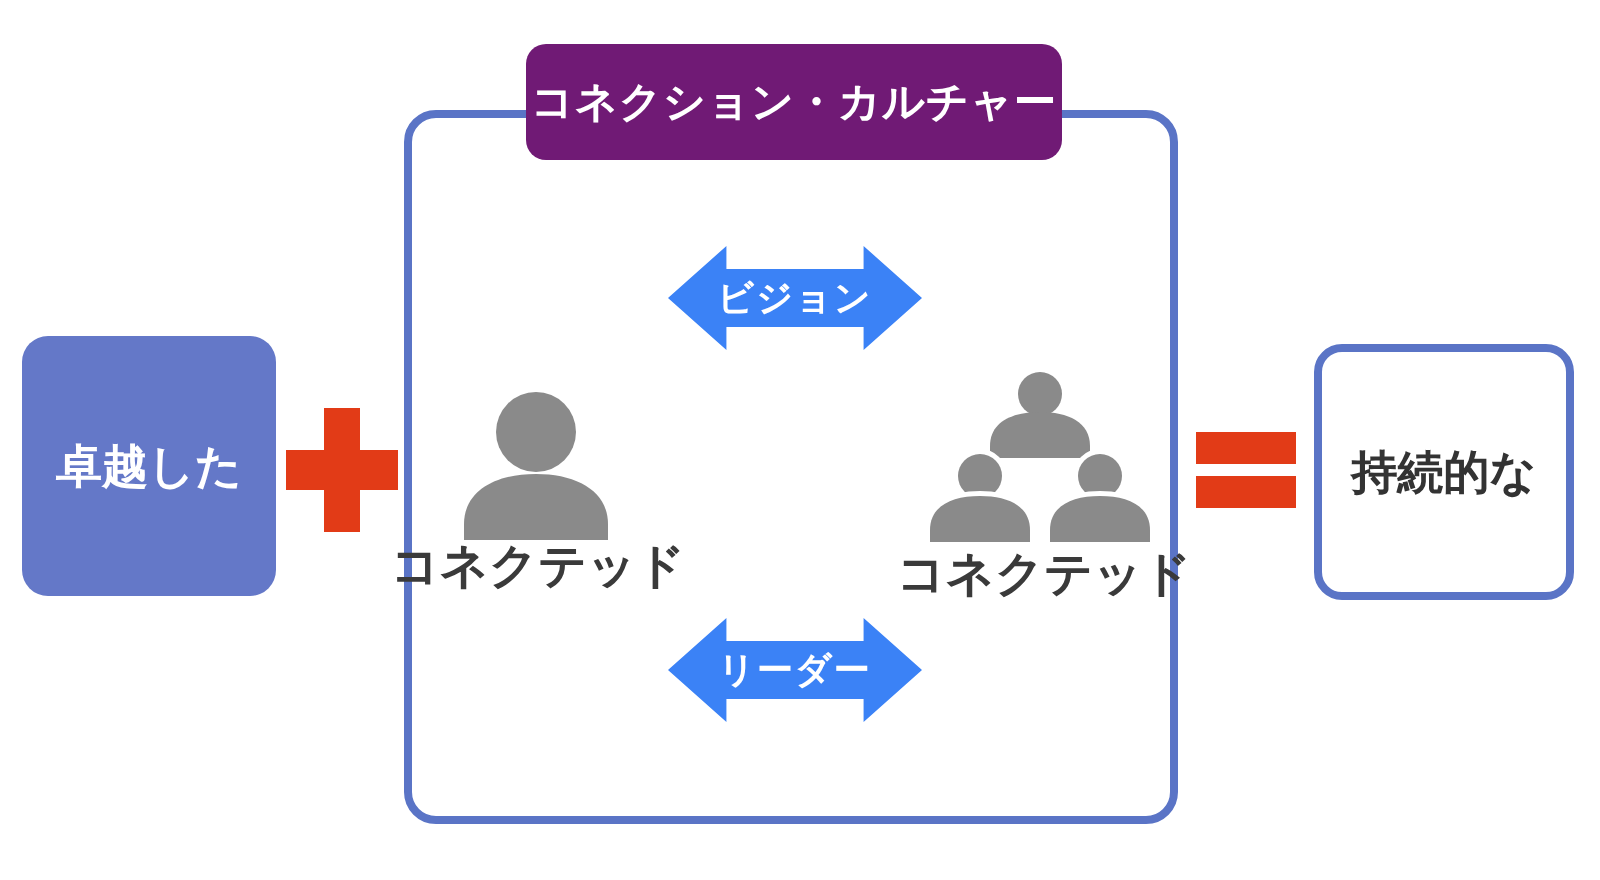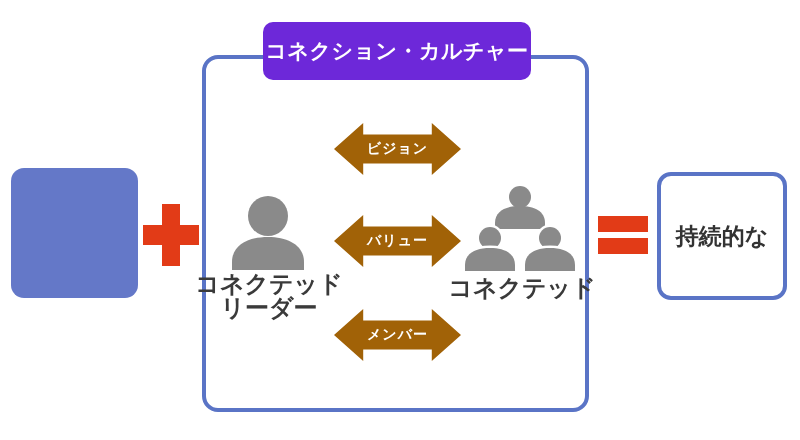--- a/index.html
+++ b/index.html
@@ -25,41 +25,41 @@
   .plus { position:absolute; left:143px; top:204px; width:56px; height:62px; }
   .plus .vbar { position:absolute; left:19px; top:0; width:18px; height:62px; background:#E23B17; }
   .plus .hbar { position:absolute; left:0; top:21px; width:56px; height:20px; background:#E23B17; }
   
   .cc-container {
     position:absolute; left:202px; top:55px; width:387px; height:357px;
     border:4px solid #5A74C6; border-radius:16px; background:#ffffff;
   }
   .cc-title {
     position:absolute; left:263px; top:22px; width:268px; height:58px;
-    background:#6d28d9; border-radius:10px; z-index:2;
+    background:#701a75; border-radius:10px; z-index:2;
     display:flex; align-items:center; justify-content:center;
     color:#ffffff; font-size:21px; letter-spacing:0.5px;
   }
   
   .leader-icon { position:absolute; left:230px; top:196px; width:76px; height:74px; z-index:1; }
   .members-icon { position:absolute; left:465px; top:185px; width:110px; height:90px; z-index:1; }
   
   .icon-label {
     position:absolute; text-align:center; color:#3A3A3A;
     font-size:24px; line-height:24px; z-index:1;
   }
   .leader-label { left:193px; top:272px; width:152px; }
   .members-label { left:447px; top:276px; width:150px; }
   
   .arrow {
     position:absolute; left:334px; width:127px; height:52px;
-    background:#a16207;
+    background:#3b82f6;
     clip-path: polygon(0% 50%, 23% 0%, 23% 22%, 77% 22%, 77% 0%, 100% 50%, 77% 100%, 77% 78%, 23% 78%, 23% 100%);
     display:flex; align-items:center; justify-content:center;
-    color:#ffffff; font-size:14px; letter-spacing:1px; z-index:1;
+    color:#ffffff; font-size:18px; letter-spacing:1px; z-index:1;
   }
   .arrow-vision { top:123px; }
   .arrow-value  { top:215px; }
   .arrow-voice  { top:309px; }
   
   .equals { position:absolute; left:598px; top:216px; width:50px; height:38px; }
   .equals .bar { position:absolute; left:0; width:50px; height:16px; background:#E23B17; }
   .equals .bar.b1 { top:0; }
   .equals .bar.b2 { top:22px; }
   
@@ -70,51 +70,48 @@
     color:#333333; font-size:23px; line-height:31px; text-align:center;
   }
   svg { display:block; }
 </style>
 </head>
 <body>
 
 <div class="canvas">
 
   <div class="left-box">
+    <span>卓越した</span>
   </div>
 
   <div class="plus">
     <div class="vbar"></div>
     <div class="hbar"></div>
   </div>
 
   <div class="cc-container"></div>
   <div class="cc-title">
     <span>コネクション・カルチャー</span>
   </div>
 
   <div class="leader-icon">
     <svg width="76" height="74" viewBox="0 0 76 74">
       <circle cx="38" cy="20" r="20" fill="#8A8A8A"></circle>
       <path d="M2 74 v-8 c0 -16 15 -25 36 -25 s36 9 36 25 v8 z" fill="#8A8A8A"></path>
     </svg>
   </div>
   <div class="icon-label leader-label">
     <div>コネクテッド</div>
-    <div>リーダー</div>
   </div>
 
   <div class="arrow arrow-vision">
     <span>ビジョン</span>
   </div>
-  <div class="arrow arrow-value">
-    <span>バリュー</span>
-  </div>
   <div class="arrow arrow-voice">
-    <span>メンバー</span>
+    <span>リーダー</span>
   </div>
 
   <div class="members-icon">
     <svg width="110" height="90" viewBox="0 0 110 90">
       <circle cx="55" cy="12" r="11" fill="#8A8A8A"></circle>
       <path d="M30 44 v-6 c0 -12 11 -17 25 -17 s25 5 25 17 v6 z" fill="#8A8A8A"></path>
       <g stroke="#FFFFFF" stroke-width="5" paint-order="stroke" fill="#8A8A8A">
         <circle cx="25" cy="53" r="11"></circle>
         <path d="M0 86 v-6 c0 -12 11 -17 25 -17 s25 5 25 17 v6 z"></path>
         <circle cx="85" cy="53" r="11"></circle>

